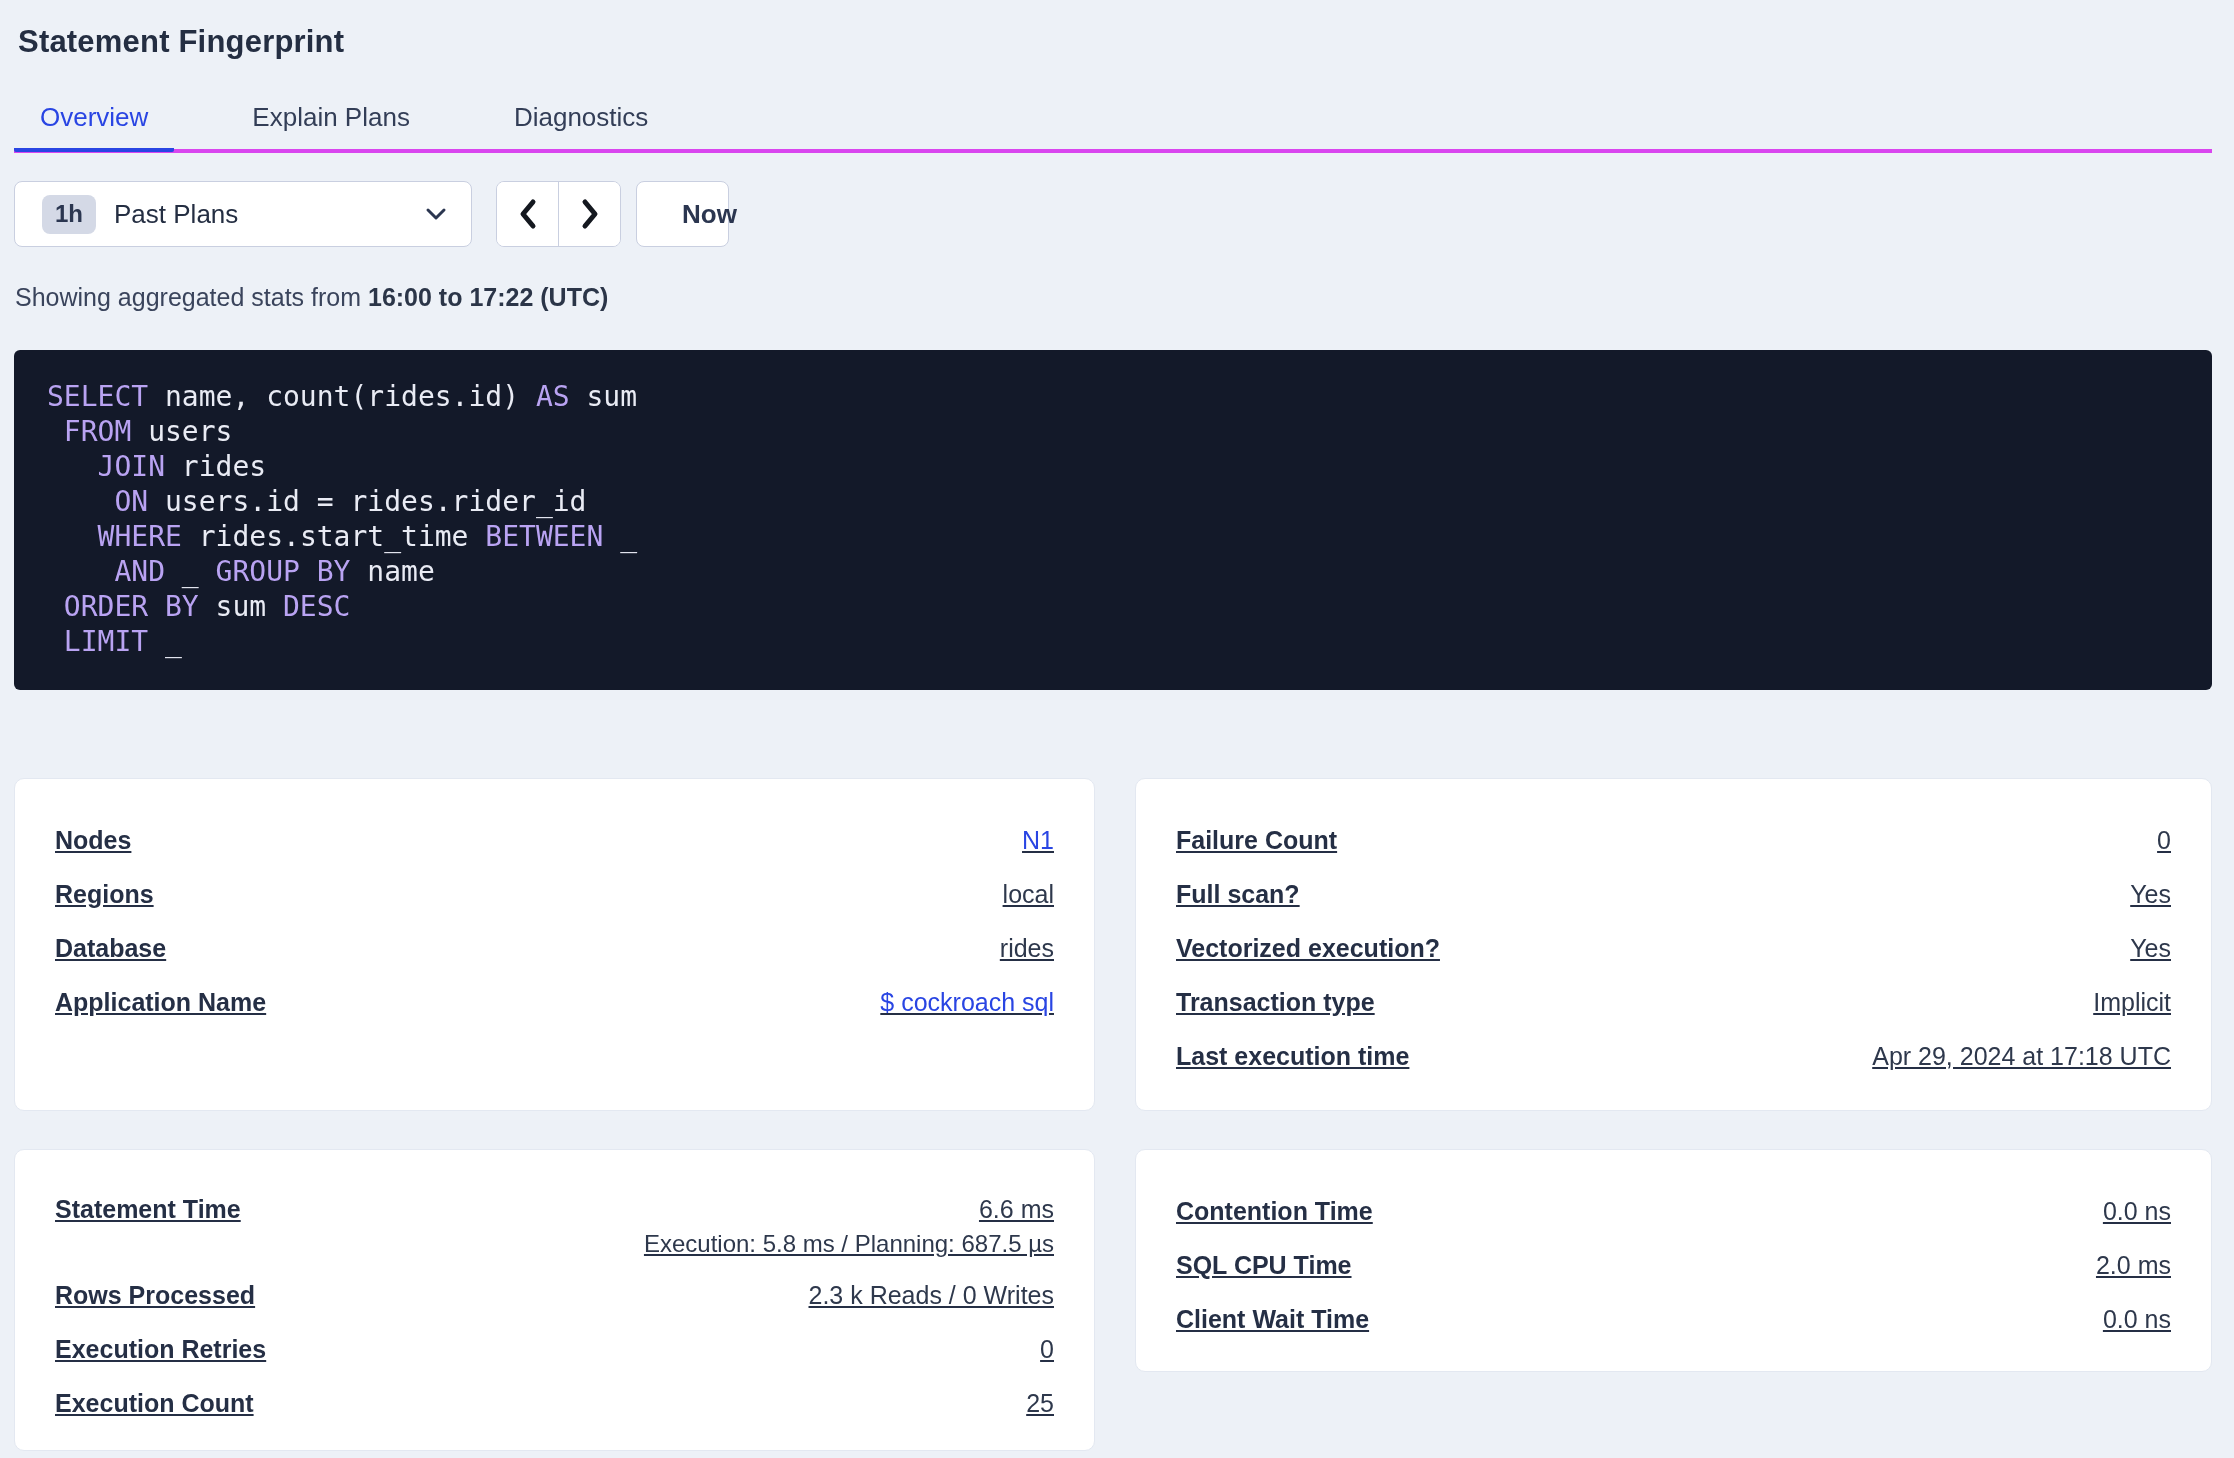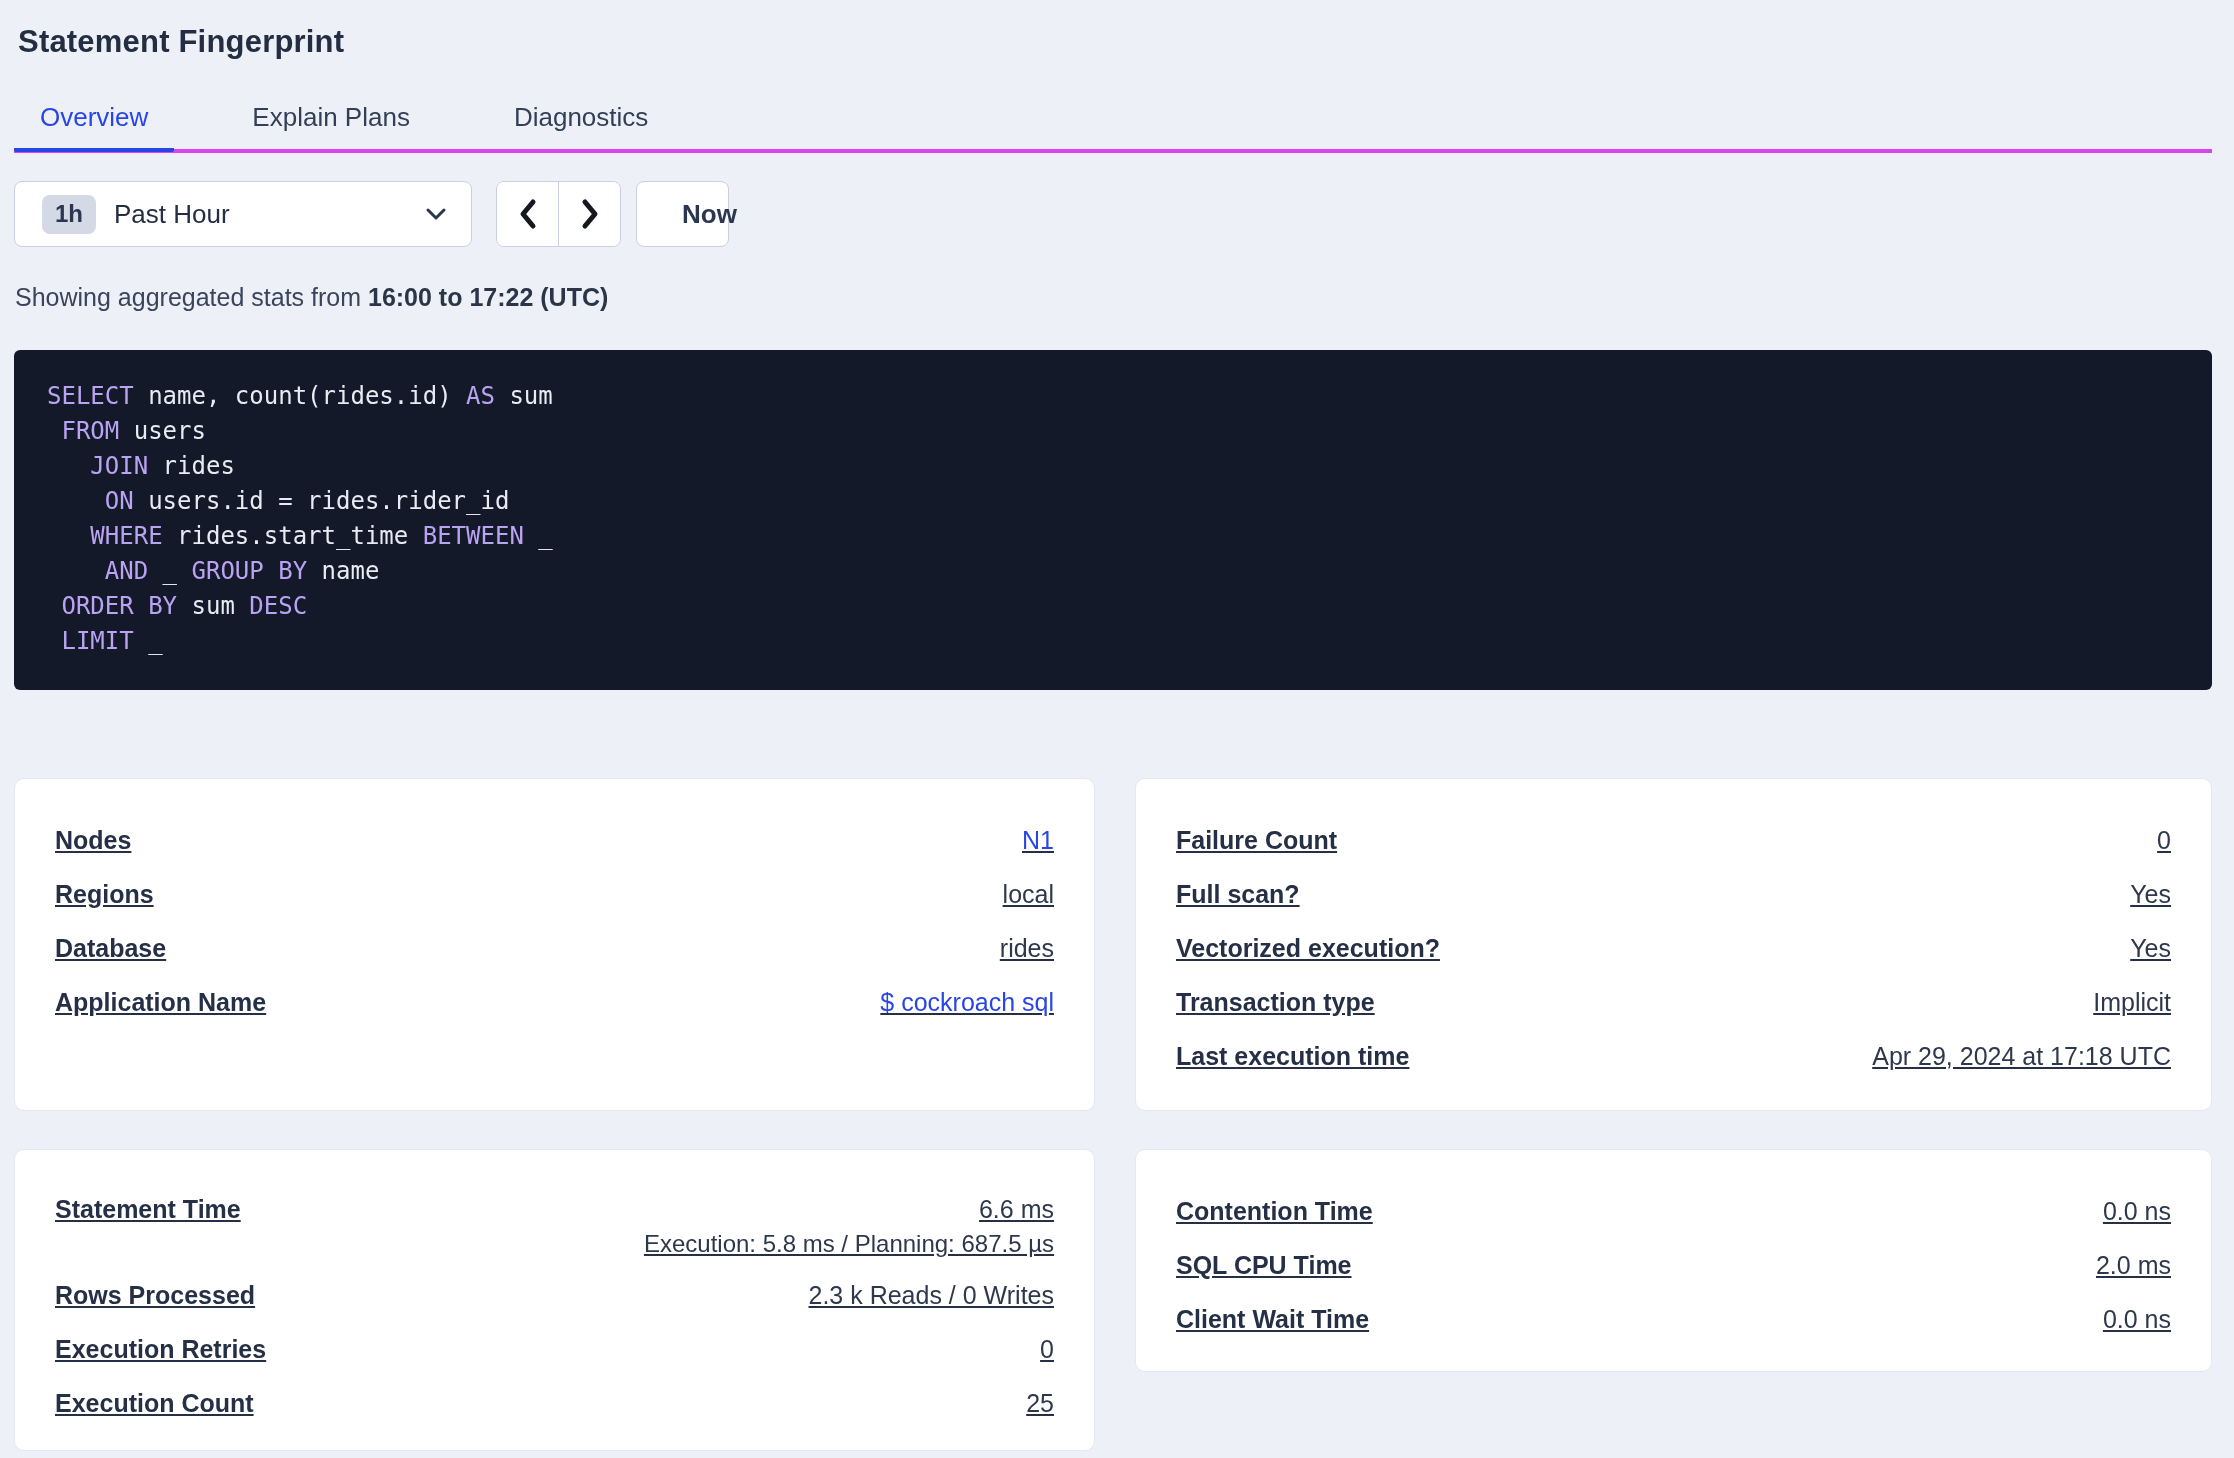--- a/index.html
+++ b/index.html
@@ -57,21 +57,21 @@
 
   
   .stats-line { margin:36px 0 0 1px; font-size:25px; color:#3a445c; }
   .stats-line strong { color:#2b3548; }
 
   
   .sql {
     margin-top:38px; height:340px; background:#131929; border-radius:6px;
     padding:29px 33px; overflow:hidden;
     font-family:"DejaVu Sans Mono","Liberation Mono",monospace;
-    font-size:24px; line-height:35px; color:#e9ebf4; white-space:pre;
+    font-size:28px; line-height:35px; color:#e9ebf4; white-space:pre;
   }
   .sql .k { color:#b9a3f2; }
 
   
   .grid {
     display:grid; grid-template-columns:1081px 1077px; column-gap:40px;
     margin-top:88px; align-items:start;
   }
   .grid .spacer { height:38px; grid-column:1 / span 2; }
   .card {
@@ -100,21 +100,21 @@
 
   <div class="tabbar" id="tabbar">
       <div class="tab active">Overview</div>
       <div class="tab">Explain Plans</div>
       <div class="tab">Diagnostics</div>
     </div>
 
   <div class="controls">
     <div class="dropdown">
       <span class="badge">1h</span>
-      <span class="dd-label">Past Hour</span>
+      <span class="dd-label">Past Plans</span>
       <span>
         <svg width="22" height="14" viewBox="0 0 22 14">
           <polyline points="3,3 11,11 19,3" fill="none" stroke="#2b3650" stroke-width="3" stroke-linecap="round" stroke-linejoin="round"></polyline>
         </svg>
       </span>
     </div>
     <div class="arrow-group">
       <button class="arrow-btn prev">
         <span>
           <svg width="22" height="32" viewBox="0 0 22 32">

